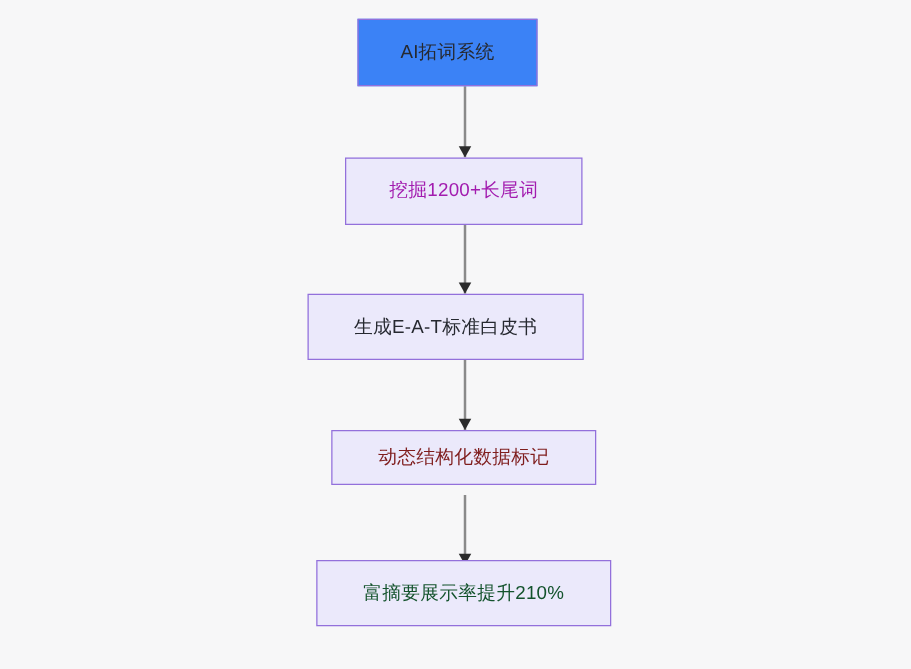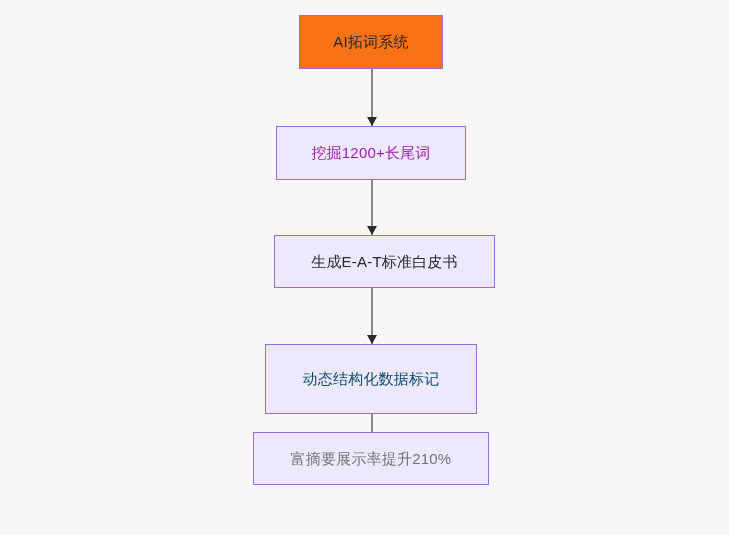--- a/index.html
+++ b/index.html
@@ -71,29 +71,29 @@
   </div>
   <div class="edge" style="left: 371px; top: 288px; width: 2px; height: 56px;">
     <div class="edge-line" style="height: 56px; background: rgb(138, 138, 138);"></div>
     <div class="edge-head" style="top: 47px; border-top-color: rgb(43, 43, 43);"></div>
   </div>
   <div class="edge" style="left: 371px; top: 396px; width: 2px; height: 56px;">
     <div class="edge-line" style="height: 56px; background: rgb(138, 138, 138);"></div>
     <div class="edge-head" style="top: 47px; border-top-color: rgb(43, 43, 43);"></div>
   </div>
 
-  <div class="node" style="left: 299px; top: 15px; width: 144px; height: 54px; background: #f97316; border-color: rgb(147, 112, 219); color: rgb(38, 41, 48);">
+  <div class="node" style="left: 286px; top: 15px; width: 144px; height: 54px; background: #3b82f6; border-color: rgb(147, 112, 219); color: rgb(38, 41, 48);">
     <span>AI拓词系统</span>
   </div>
   <div class="node" style="left: 276px; top: 126px; width: 190px; height: 54px; background: rgb(235, 233, 251); border-color: rgb(147, 112, 219); color: #a21caf;">
     <span>挖掘1200+长尾词</span>
   </div>
-  <div class="node" style="left: 274px; top: 235px; width: 221px; height: 53px; background: rgb(235, 233, 251); border-color: rgb(147, 112, 219); color: rgb(38, 41, 48);">
+  <div class="node" style="left: 246px; top: 235px; width: 221px; height: 53px; background: rgb(235, 233, 251); border-color: rgb(147, 112, 219); color: rgb(38, 41, 48);">
     <span>生成E-A-T标准白皮书</span>
   </div>
-  <div class="node" style="left: 265px; top: 344px; width: 212px; height: 70px; background: rgb(235, 233, 251); border-color: rgb(147, 112, 219); color: #0c4a6e;">
+  <div class="node" style="left: 265px; top: 344px; width: 212px; height: 44px; background: rgb(235, 233, 251); border-color: rgb(147, 112, 219); color: #7f1d1d;">
     <span>动态结构化数据标记</span>
   </div>
-  <div class="node" style="left: 253px; top: 432px; width: 236px; height: 53px; background: rgb(235, 233, 251); border-color: rgb(147, 112, 219); color: #737373;">
+  <div class="node" style="left: 253px; top: 448px; width: 236px; height: 53px; background: rgb(235, 233, 251); border-color: rgb(147, 112, 219); color: #14532d;">
     <span>富摘要展示率提升210%</span>
   </div>
 
 </div>
 
 </body></html>

